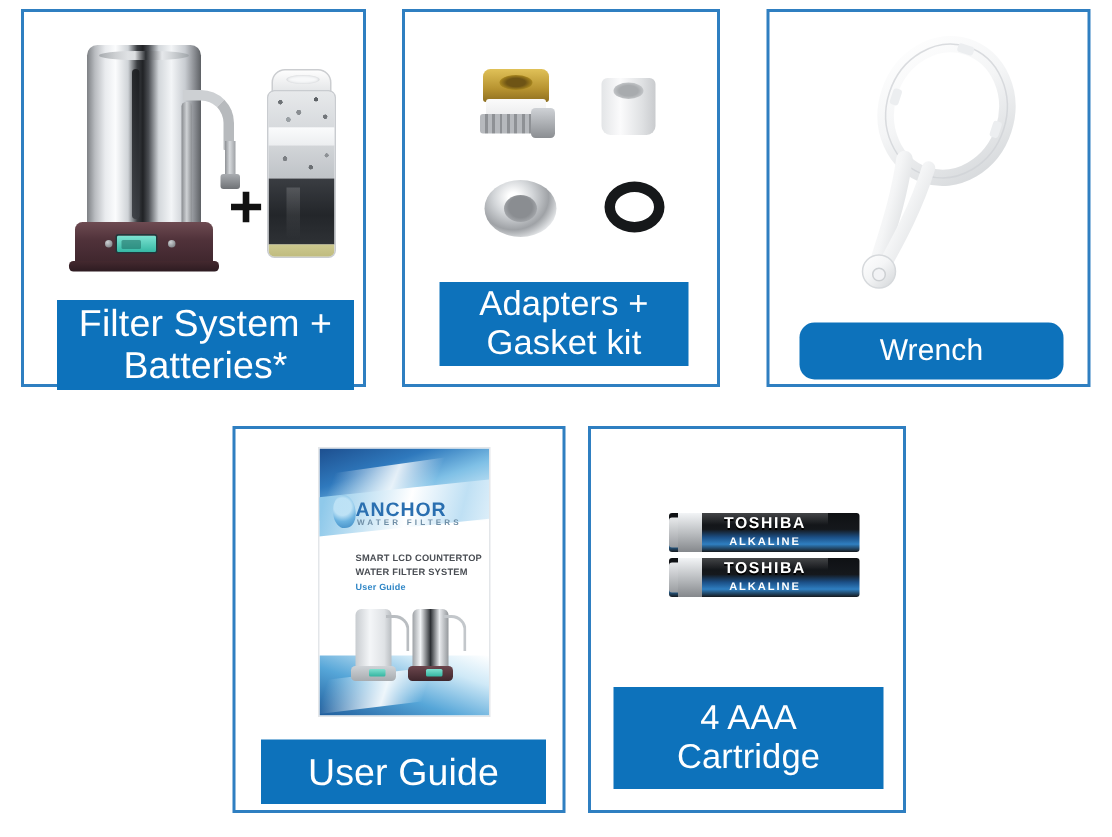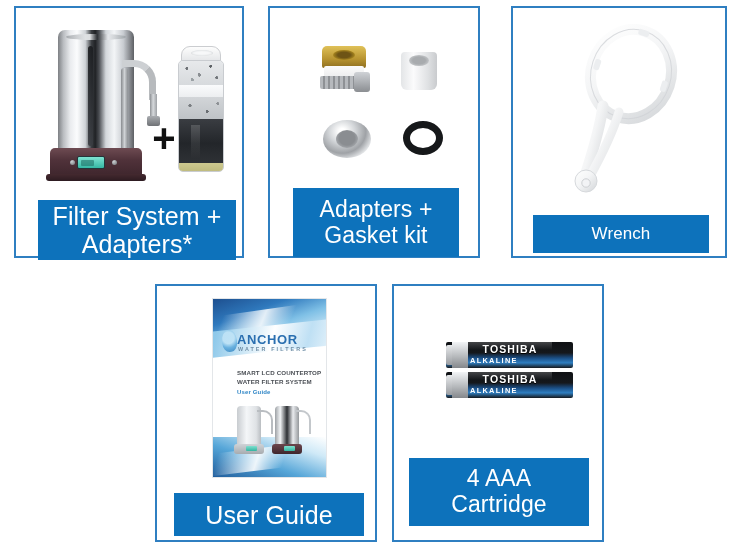--- a/index.html
+++ b/index.html
@@ -30,22 +30,22 @@
   }
 
   
   #panel-filter    { left:14px;  top:6px;   width:230px; height:252px; }
   #panel-adapters  { left:268px; top:6px;   width:212px; height:252px; }
   #panel-wrench    { left:511px; top:6px;   width:216px; height:252px; }
   #panel-guide     { left:155px; top:284px; width:222px; height:258px; }
   #panel-batteries { left:392px; top:284px; width:212px; height:258px; }
 
   #cap-filter    { left:22px;  top:192px; width:198px; height:60px; font-size:25px; }
-  #cap-adapters  { left:23px;  top:180px; width:166px; height:69px; font-size:23px; }
-  #cap-wrench    { left:20px;  top:207px; width:176px; height:38px; font-size:17px; }
+  #cap-adapters  { left:23px;  top:180px; width:166px; height:56px; font-size:23px; }
+  #cap-wrench    { left:20px;  top:207px; width:176px; height:38px; font-size:20px;border-radius:10px; }
   #cap-guide     { left:17px;  top:207px; width:190px; height:43px; font-size:25px; }
   #cap-batteries { left:15px;  top:172px; width:180px; height:68px; font-size:23px; }
 
   
   .fs-wrap { position:absolute; left:28px; top:22px; width:110px; height:155px; }
   .fs-body {
     position:absolute; left:14px; top:0; width:76px; height:122px;
     background: linear-gradient(90deg,
       #7d8084 0%, #b9bcc0 7%, #e9ebee 16%, #fbfcfd 25%,
       #cfd3d7 36%, #3b3e42 44%, #202225 49%, #4a4d52 54%,
@@ -313,21 +313,21 @@
   }
   .batt .brand{
     position:absolute; left:24px; top:1px; width:80px; height:13px;
     color:#ffffff; font-size:10.5px; font-weight:700; letter-spacing:1.1px;
     text-align:center; line-height:13px; font-family:"Liberation Sans", sans-serif;
     text-shadow:0 1px 0 #000;
   }
   .batt .chem{
     position:absolute; left:24px; top:13px; width:80px; height:12px;
     color:#ffffff; font-size:7.4px; font-weight:700; letter-spacing:1.3px;
-    text-align:left; line-height:12px;
+    text-align:center; line-height:12px;
   }
   .batt .gloss{
     position:absolute; left:22px; top:0; width:84px; height:8px;
     background:linear-gradient(180deg,rgba(255,255,255,.22),transparent);
   }
 </style>
 </head>
 <body>
 
 <div id="board">
@@ -361,21 +361,21 @@
           <div class="layer lay-c"></div>
           <div class="layer lay-d"></div>
           <div class="layer lay-e"></div>
         </div>
       </div>
 
     </div>
     <div class="caption" id="cap-filter">
       <div>
         <div>Filter System +</div>
-        <div>Adapters*</div>
+        <div>Batteries*</div>
       </div>
     </div>
   </div>
 
   <div class="panel" id="panel-adapters">
     <div class="panel-media">
       <div class="adapter-brass">
         <div class="brass"></div>
         <div class="white"></div>
         <div class="clampband"></div>

